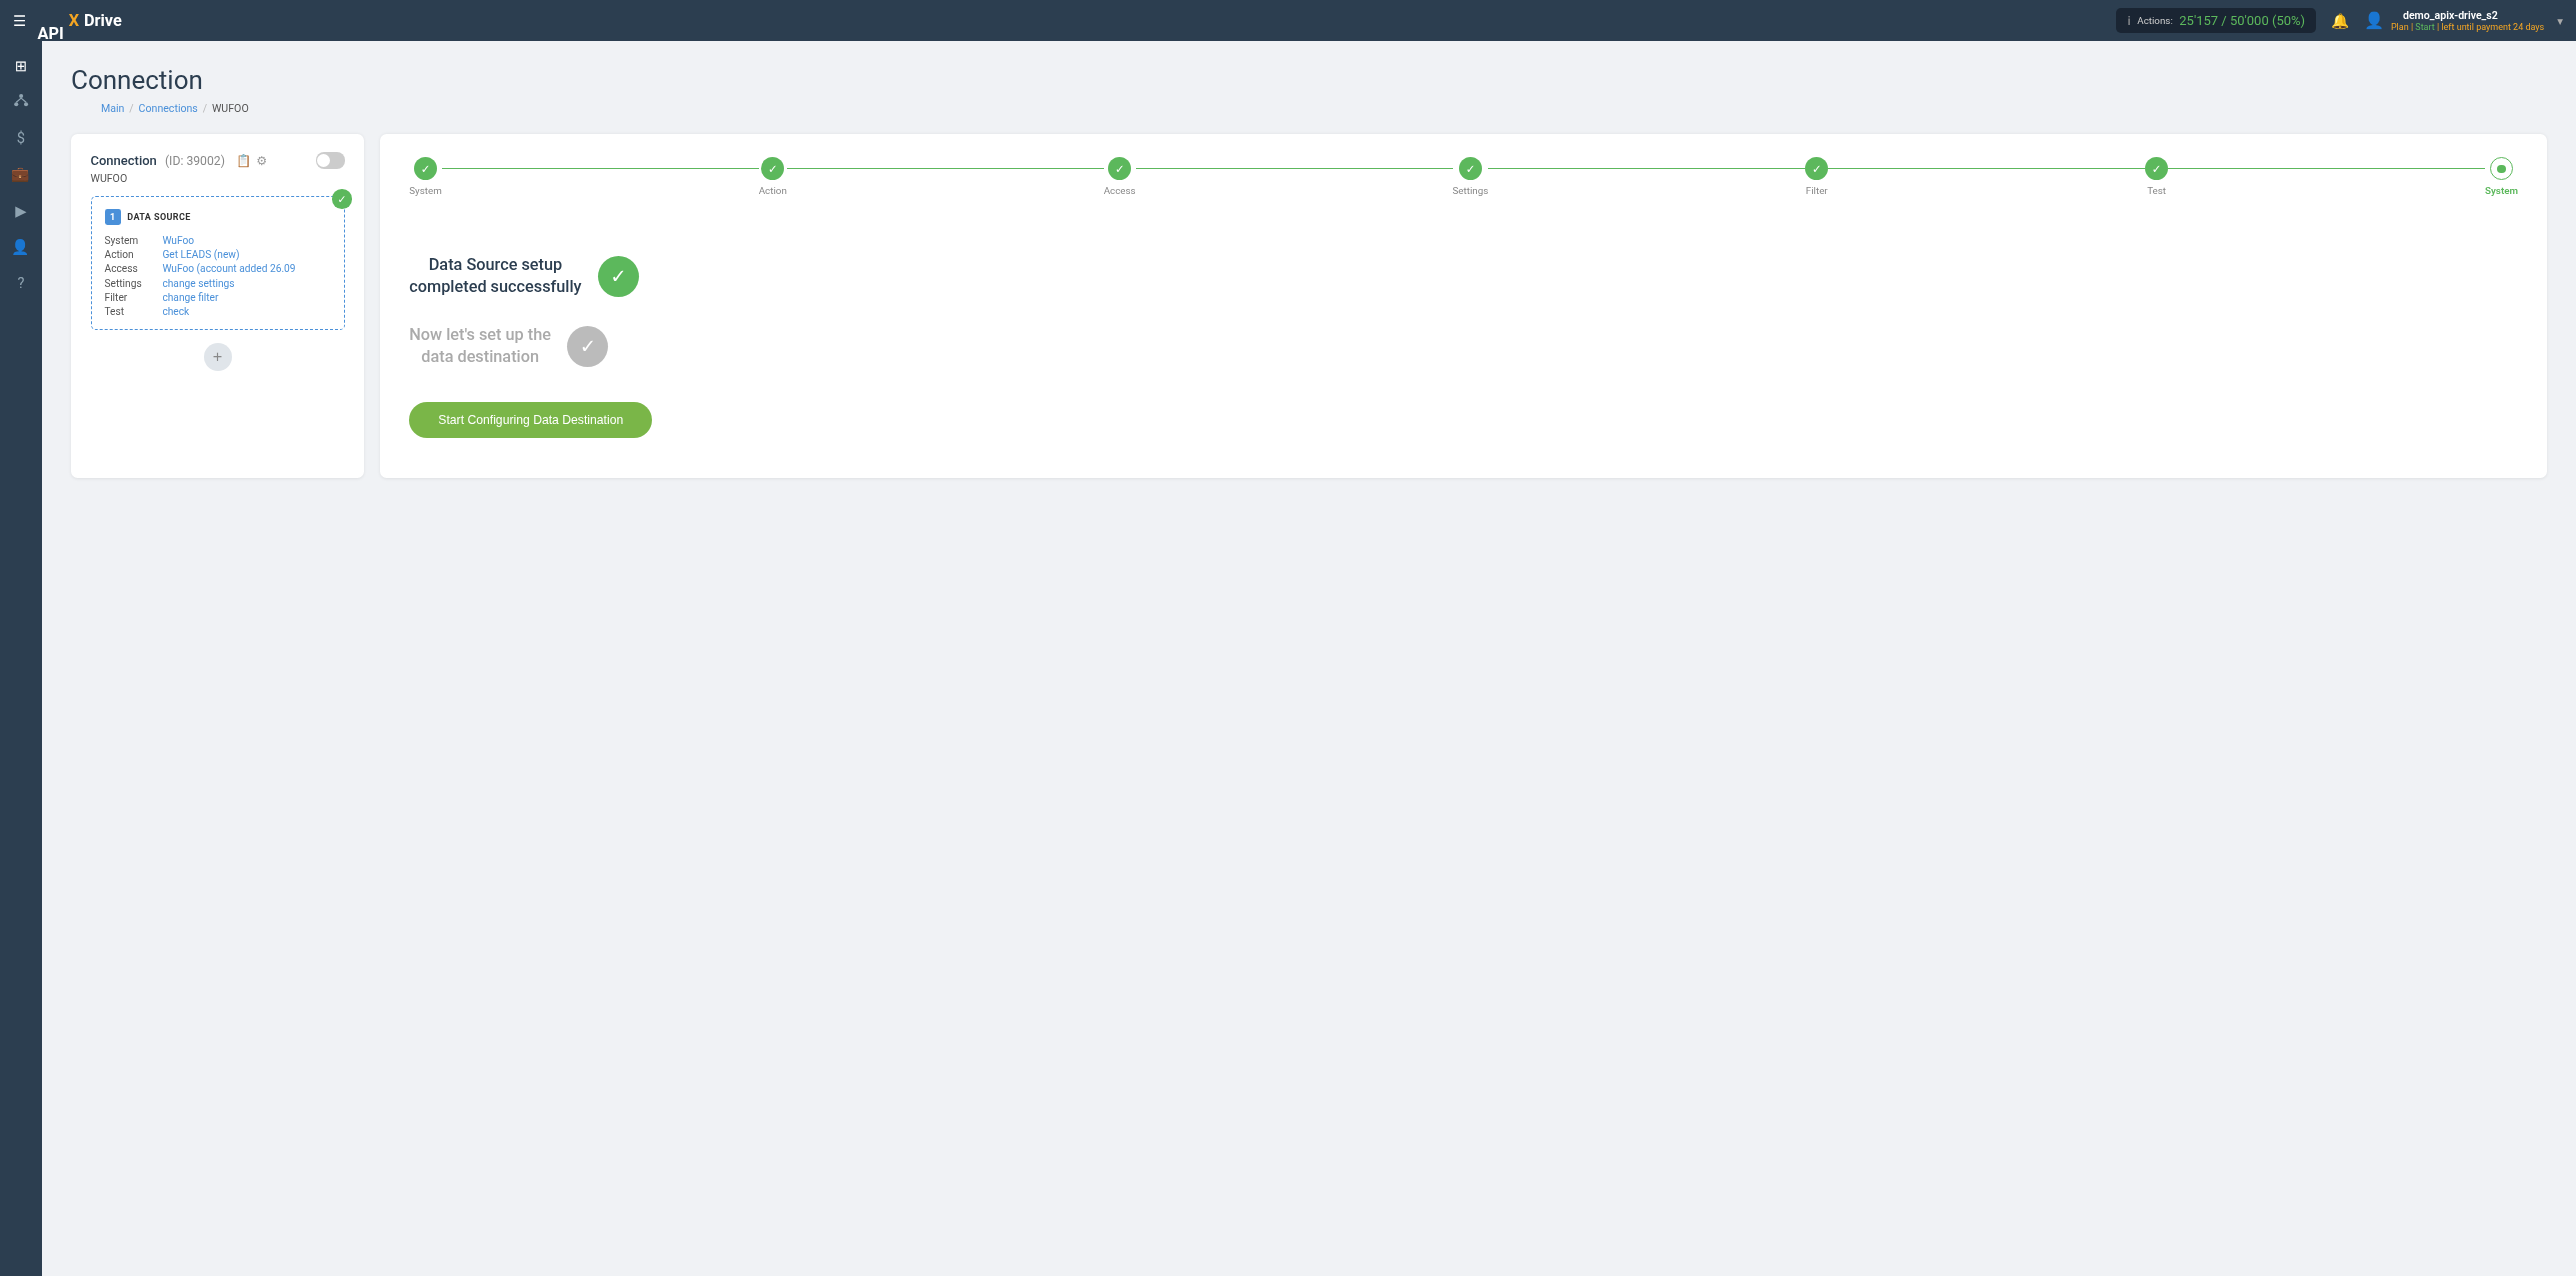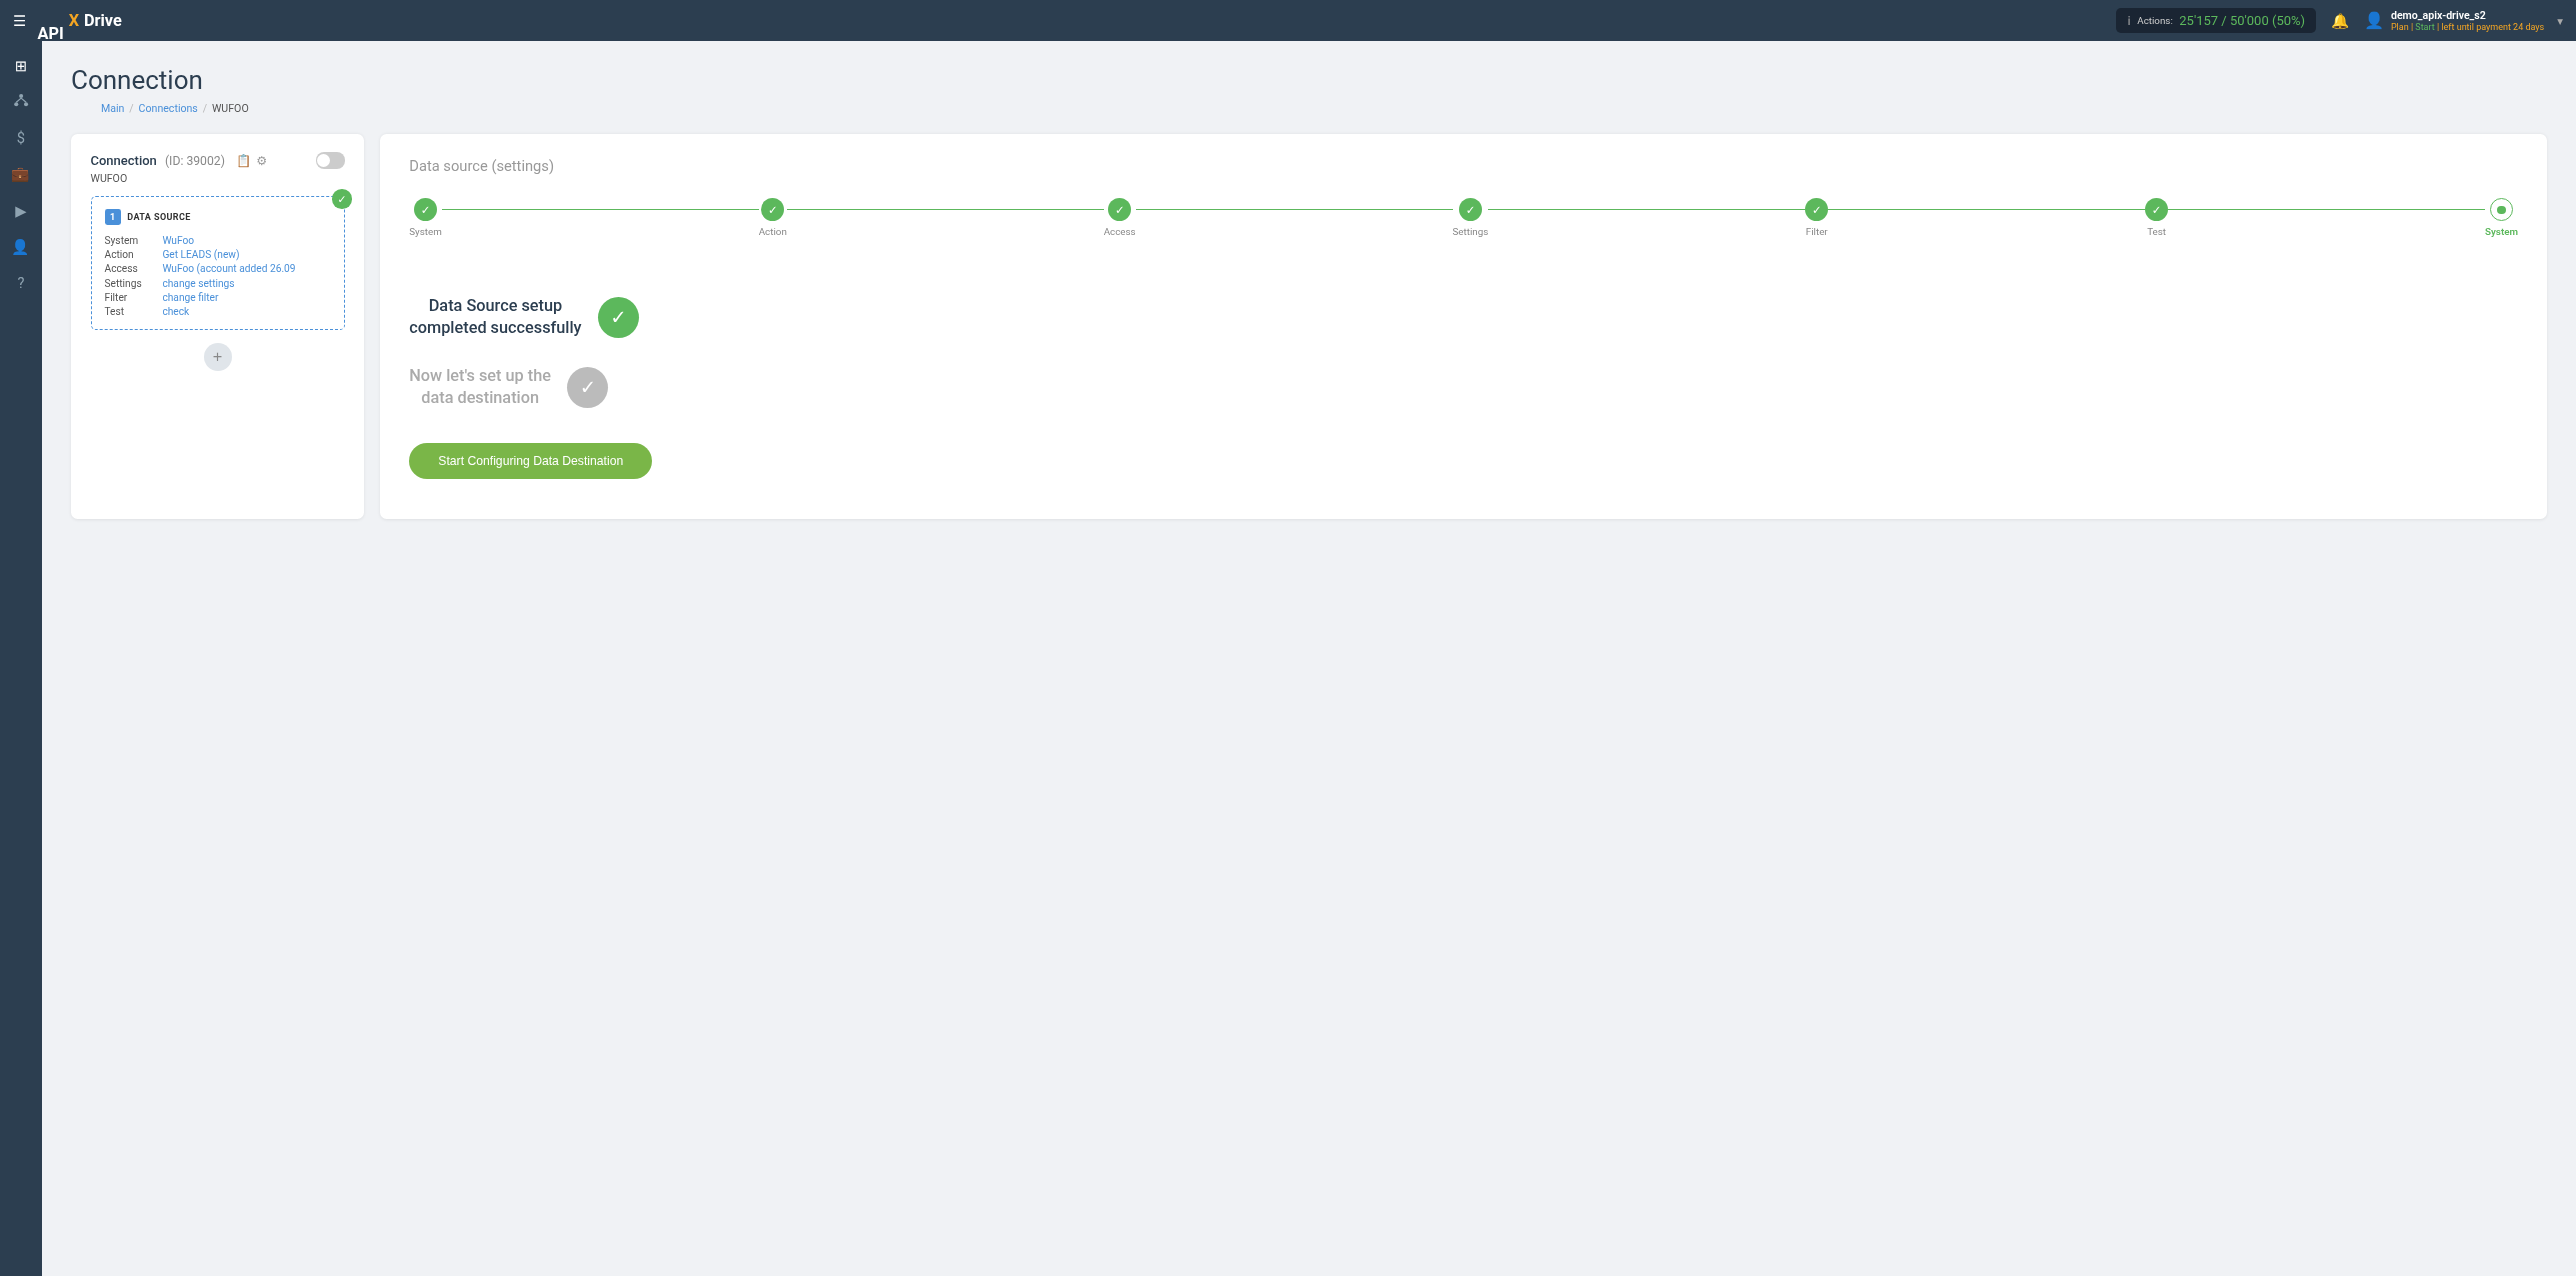--- a/index.html
+++ b/index.html
@@ -41,21 +41,21 @@
     .navbar-actions-icon {
       color: #aaa;
       font-size: 12.2px;
     }
     .navbar-actions-text { font-size: 9.8px; color: #ccc; }
     .navbar-actions-progress { color: #5cb85c; font-size: 13px; }
     .navbar-bell { font-size: 14.7px; margin-right: 14.7px; color: #ccc; cursor: pointer; }
     .navbar-user { display: flex; align-items: center; gap: 6.5px; cursor: pointer; }
     .navbar-user-icon { font-size: 16.3px; color: #ccc; }
     .navbar-user-info { font-size: 9.8px; }
-    .navbar-user-name { color: white; font-weight: 600; font-size: 10.6px; }
+    .navbar-user-name { color: white; font-weight: 600; font-size: 10.6px; margin-left: 12px; }
     .navbar-user-plan { color: #aaa; font-size: 9px; }
     .navbar-user-plan span { color: #f5a623; }
     .navbar-chevron { color: #aaa; font-size: 11.4px; margin-left: 6.5px; }
 
     
     .main-layout {
       display: flex;
       flex: 1;
       overflow: hidden;
     }
@@ -453,24 +453,20 @@
               <span class="datasource-row-label">Test</span>
               <span class="datasource-row-value">check</span>
             </div>
           </div>
         </div>
 
         <button class="add-btn">+</button>
       </div>
 
       <div class="right-panel">
-        <div class="right-panel-title">
-          <span>Data source</span>
-          <span> </span><span style="color:#999">(settings)</span>
-        </div>
 
         <div style="margin-bottom: 41px;">
           <div style="display:flex; align-items:center; width:100%;">
 
             <div style="display:flex;flex-direction:column;align-items:center;">
               <div class="step-circle done">✓</div>
               <div class="step-label">System</div>
             </div>
             <div class="step-line"></div>
 

